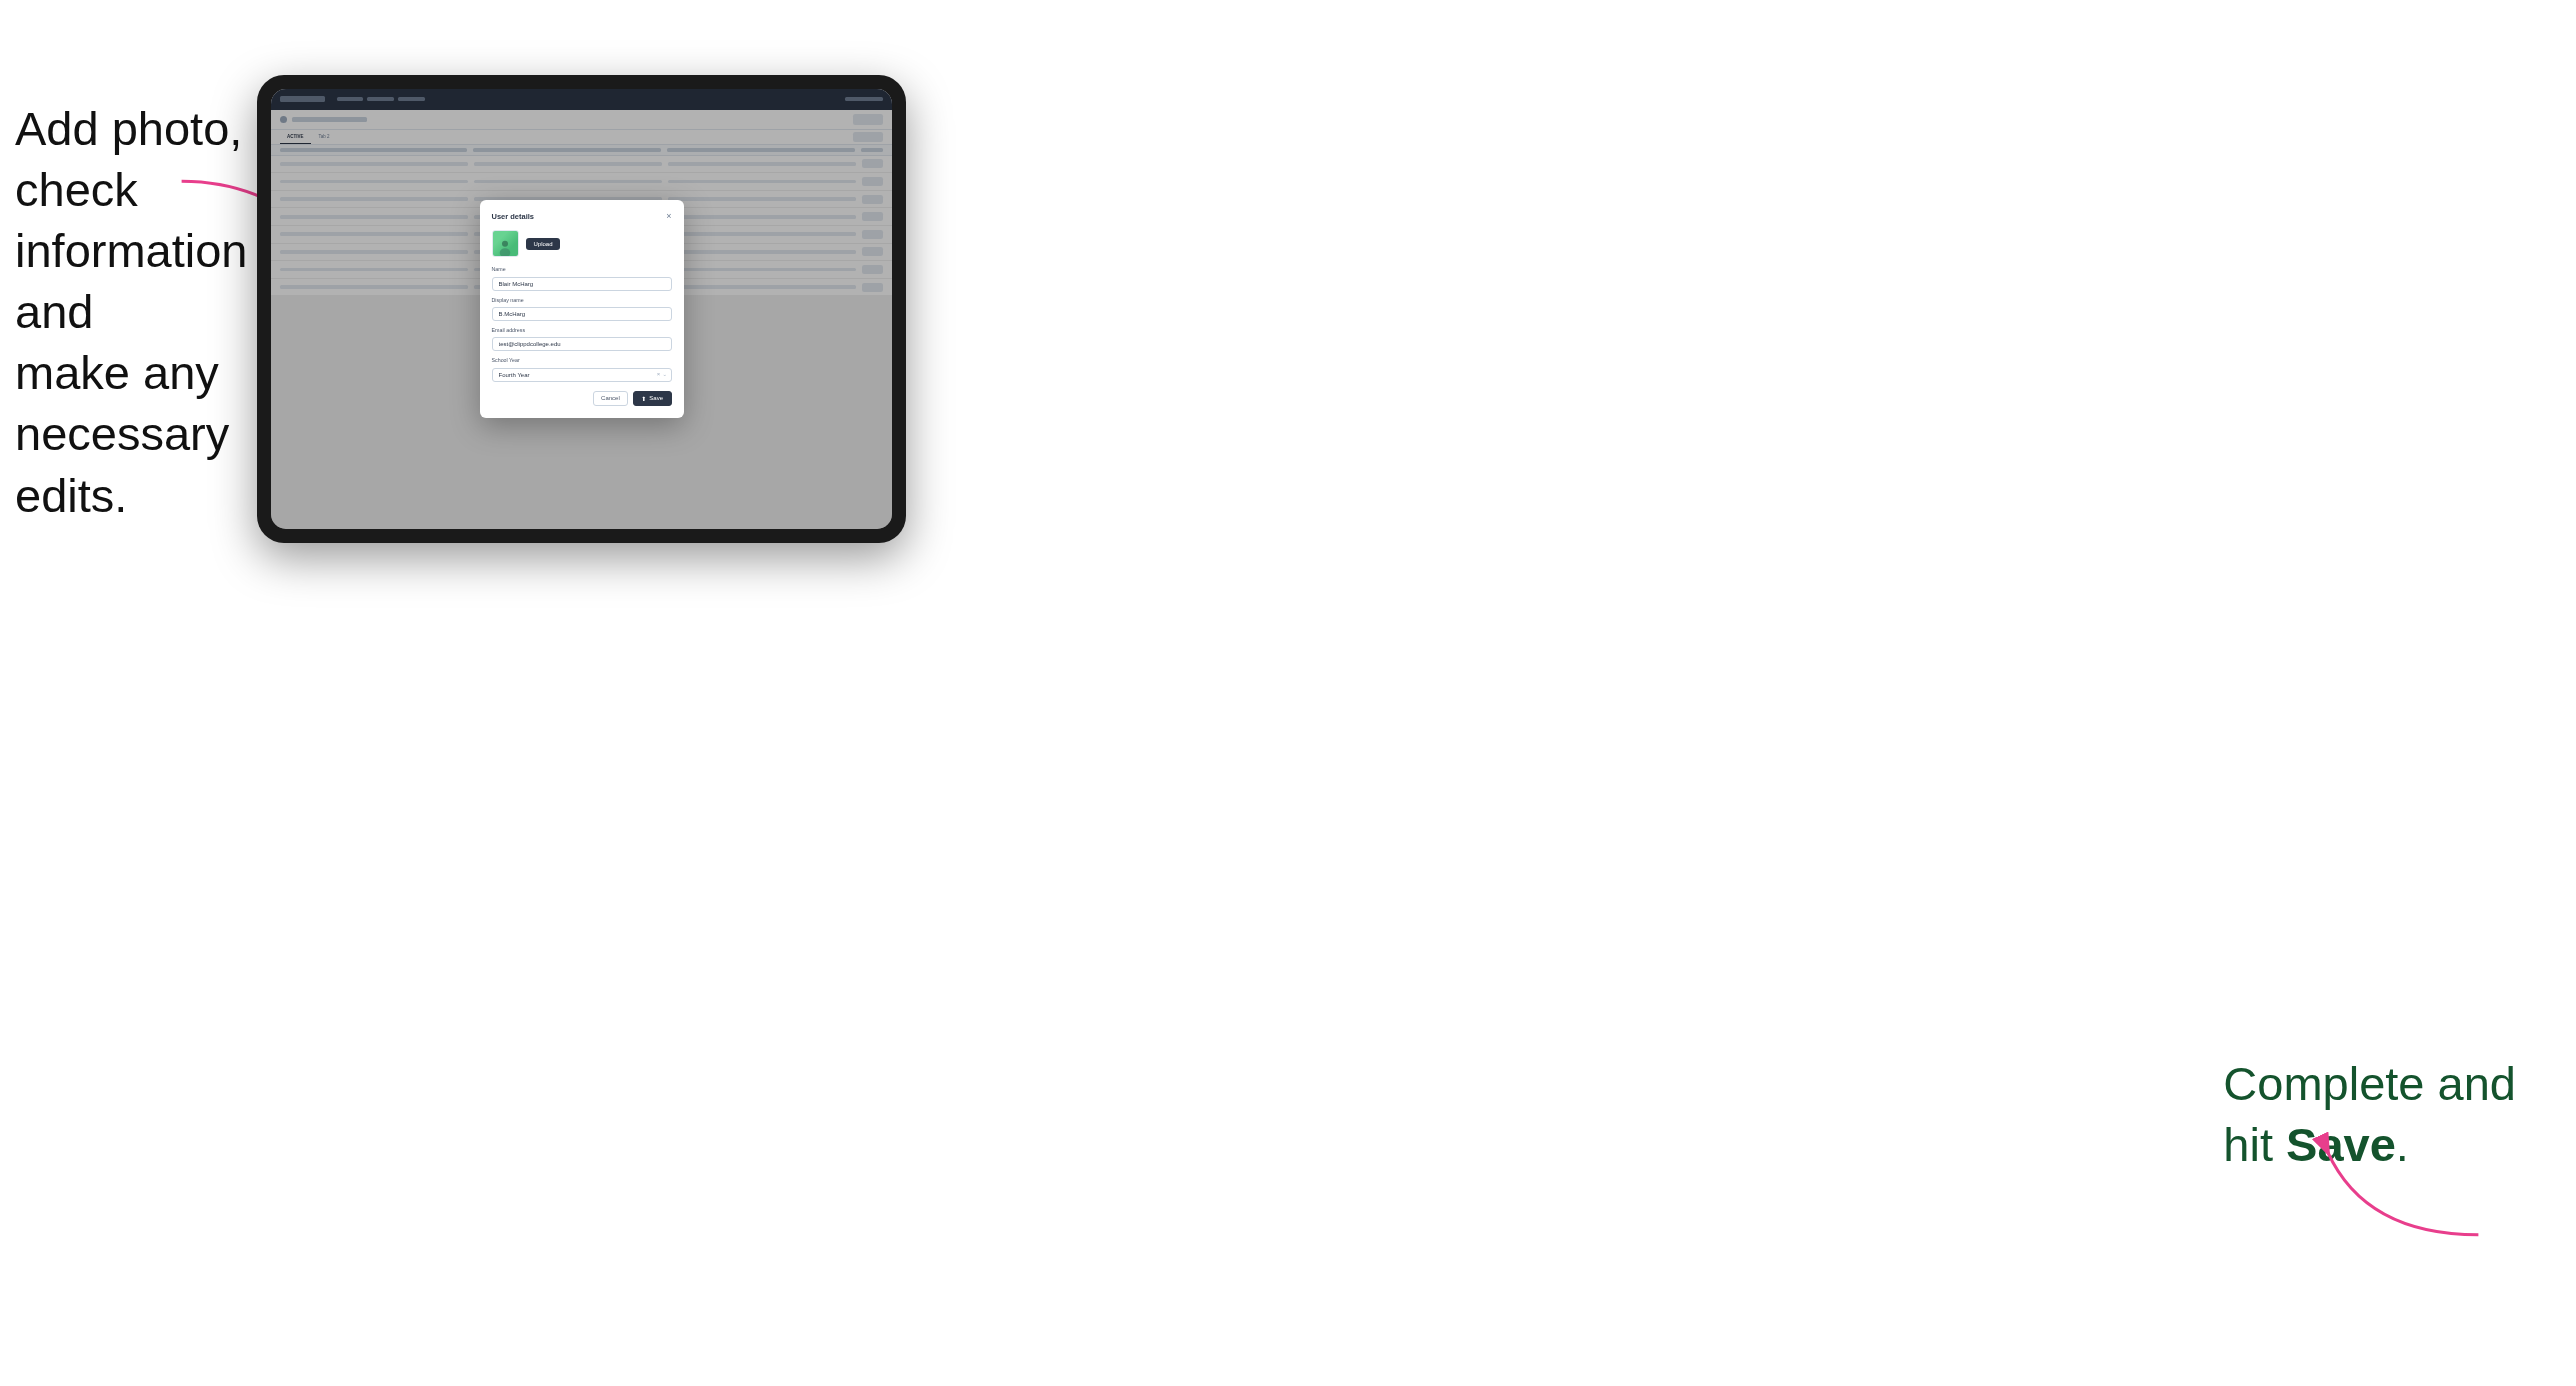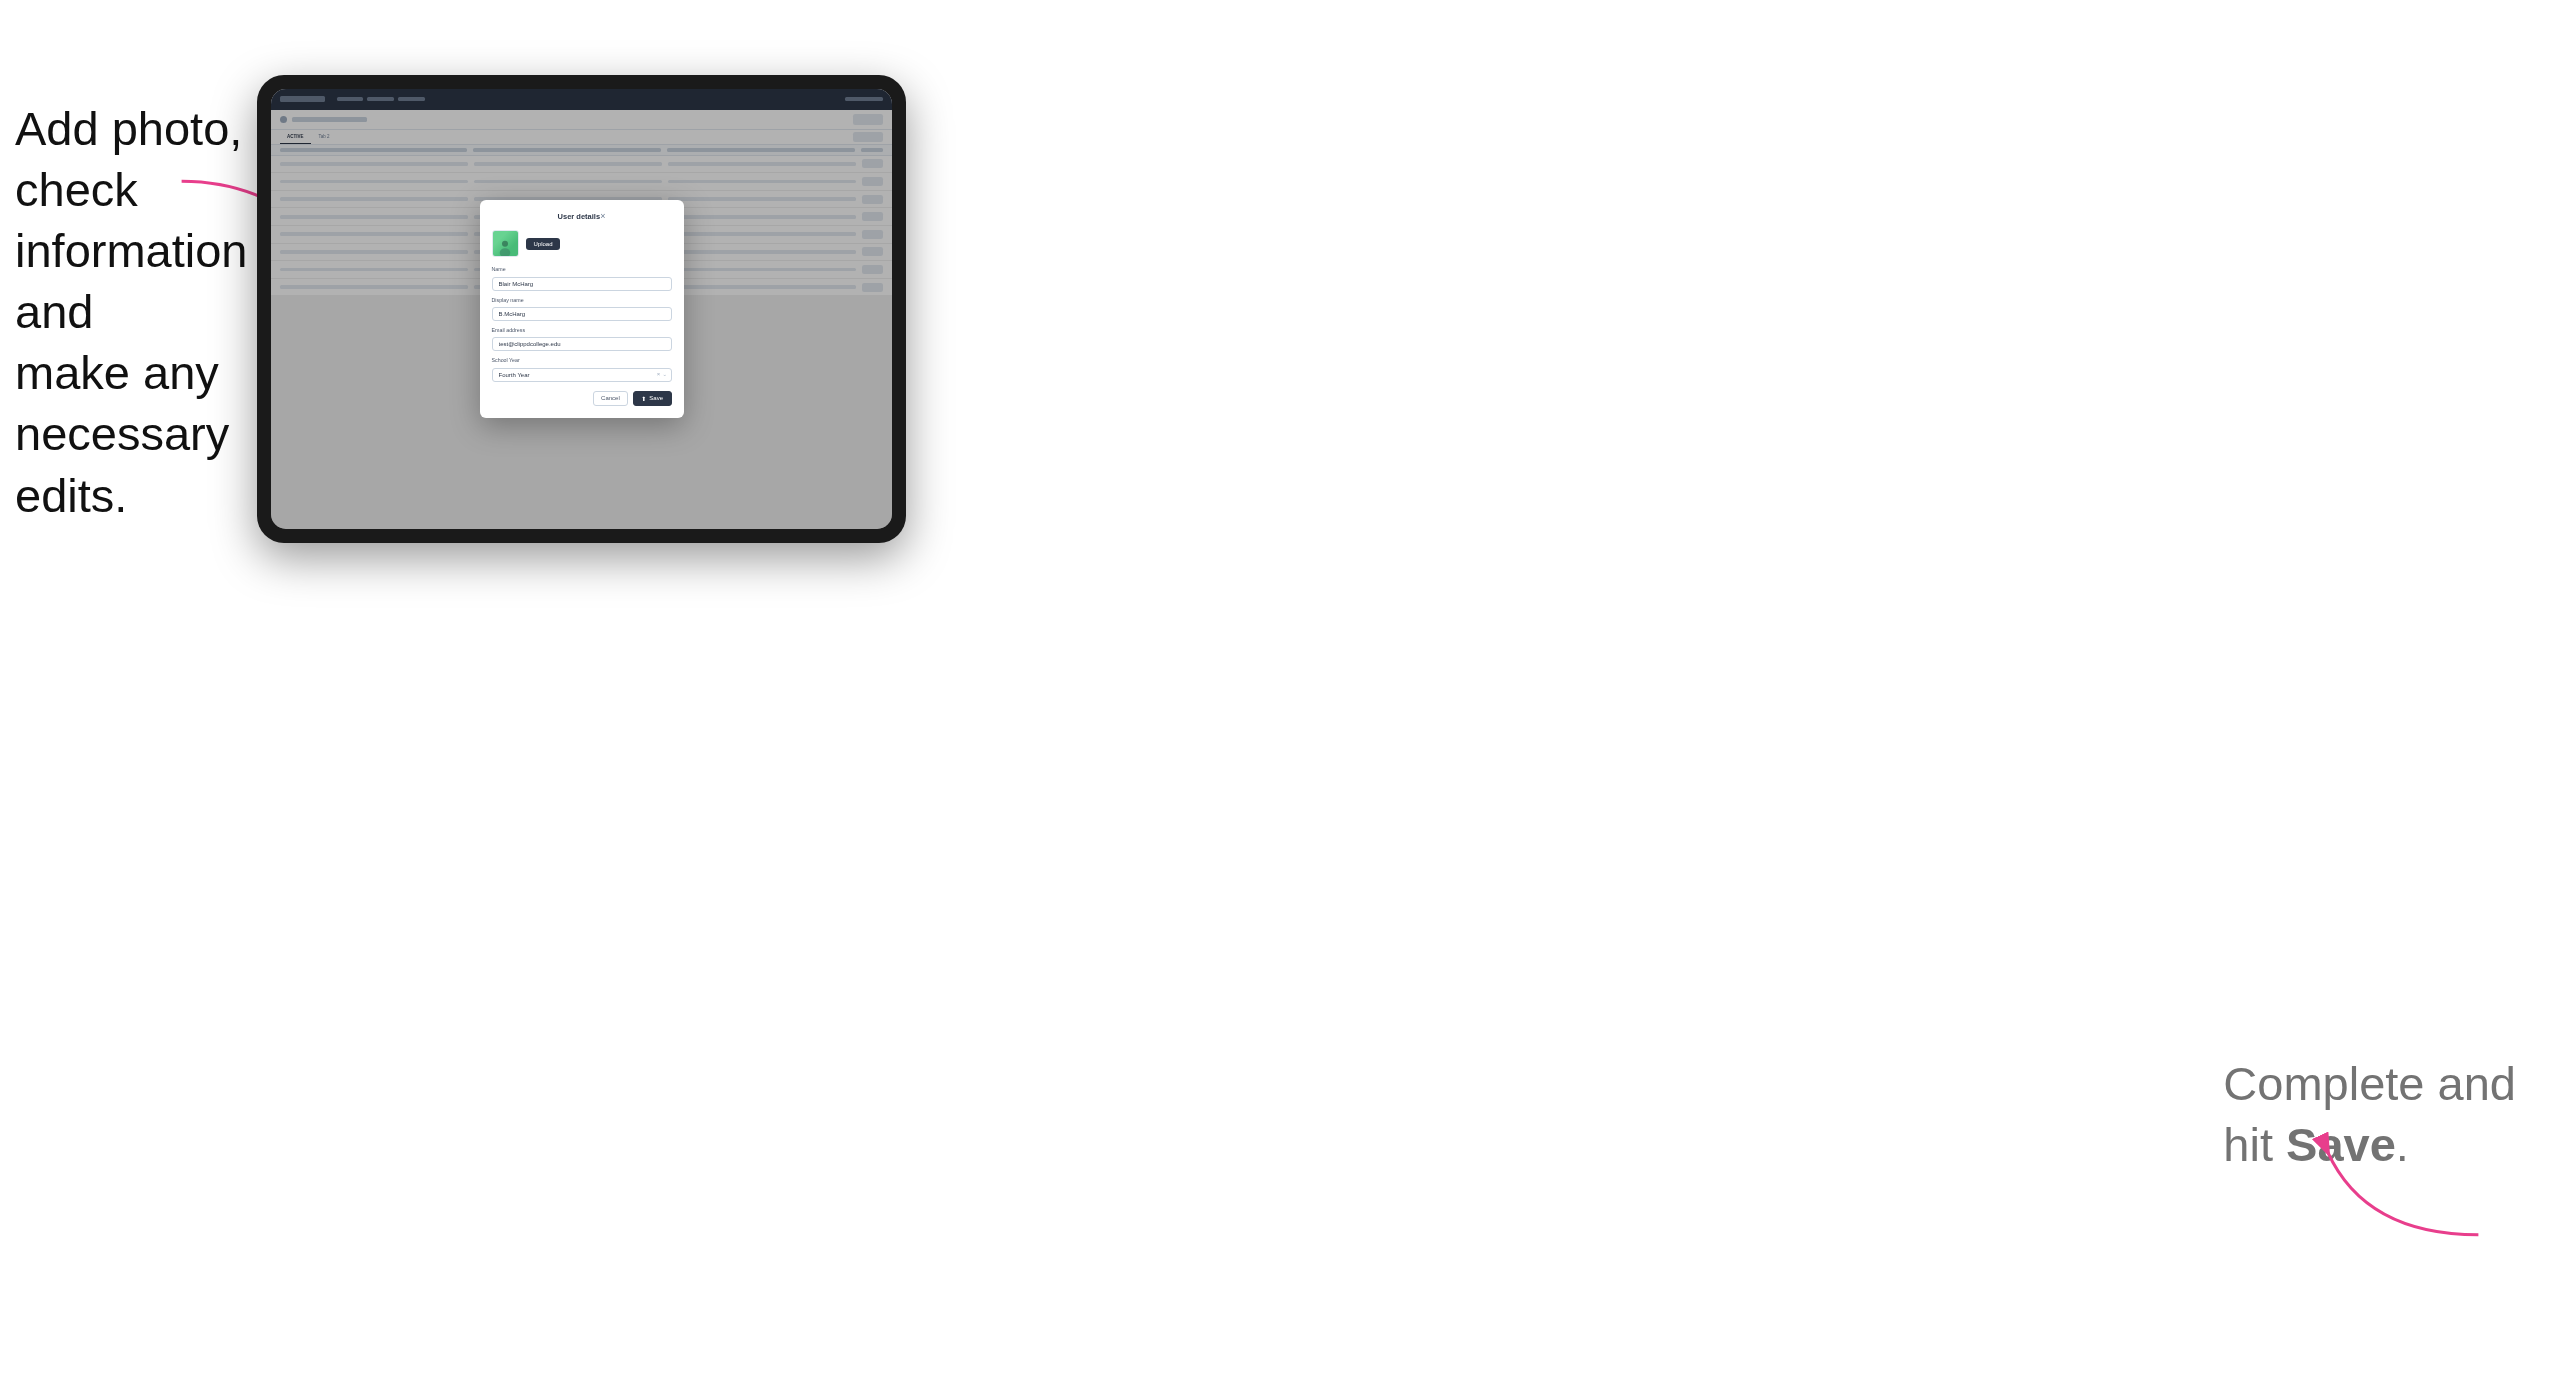--- a/index.html
+++ b/index.html
@@ -23,21 +23,21 @@
       line-height: 1.3;
       width: 242px;
     }
 
     .annotation-right {
       position: absolute;
       right: 60px;
       bottom: 211px;
       font-size: 47px;
       font-weight: 400;
-      color: #737373;
+      color: #14532d;
       line-height: 1.3;
       text-align: left;
     }
     .annotation-right strong {
       font-weight: 700;
     }
 
     
     .tablet-device {
       position: absolute;
@@ -210,21 +210,21 @@
       border-radius: 6px;
       width: 204px;
       box-shadow: 0 7.5px 30px rgba(0,0,0,0.3);
       padding: 12px;
       position: relative;
     }
 
     .modal-header {
       display: flex;
       align-items: center;
-      justify-content: center;
+      justify-content: space-between;
       margin-bottom: 9px;
     }
     .modal-title {
       font-size: 7.5px;
       font-weight: 600;
       color: #2d3748;
     }
     .modal-close {
       font-size: 9px;
       color: #718096;

